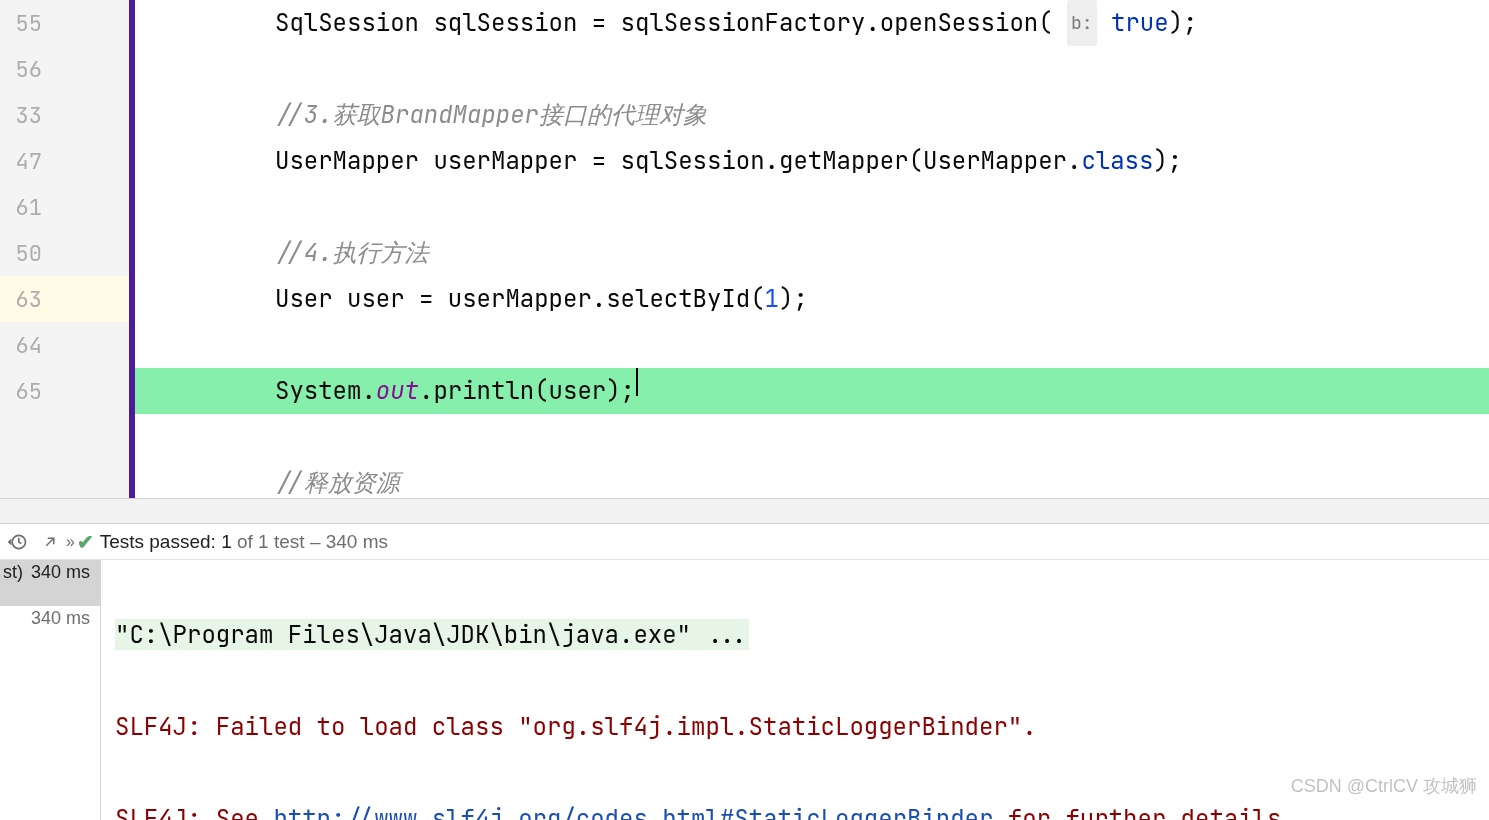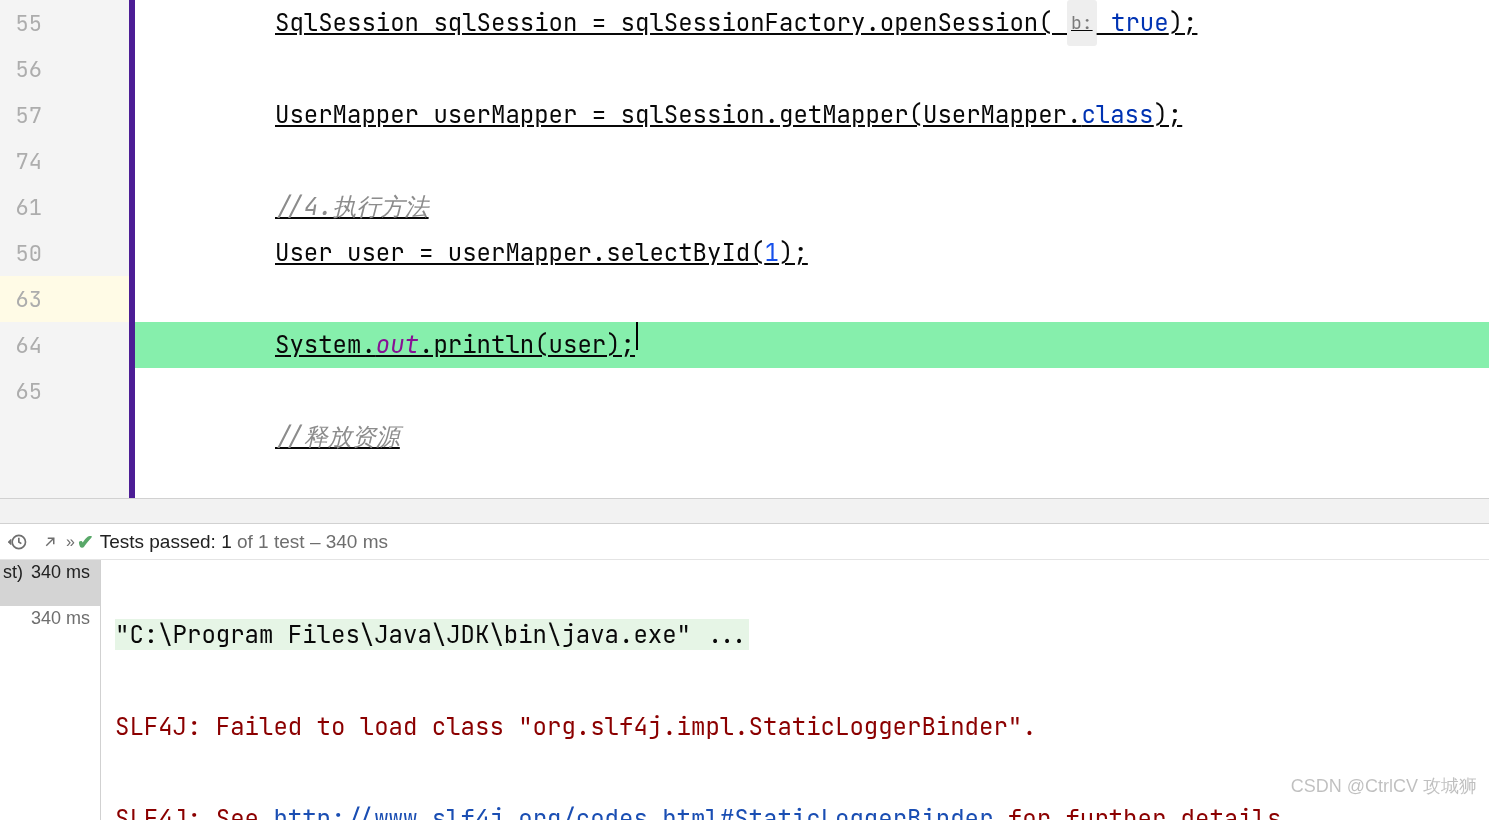--- a/index.html
+++ b/index.html
@@ -43,21 +43,20 @@
       font-size: 24px;
       line-height: 46px;
       position: relative;
     }
     .code-line {
       height: 46px;
       display: flex;
       padding-left: 140px;
       white-space: pre;
       color: #080808;
-      text-decoration: underline;
     }
     .code-line.highlight { background: #86efac; }
     .cursor {
       display: inline-block;
       width: 2px;
       height: 28px;
       background: #000;
       vertical-align: middle;
       margin-left: 1px;
     }
@@ -160,25 +159,25 @@
   <div class="gutter">
     <div class="line-num-wrap">
         <div class="line-num">55</div>
         <div class="gutter-rest"></div>
       </div>
     <div class="line-num-wrap">
         <div class="line-num">56</div>
         <div class="gutter-rest"></div>
       </div>
     <div class="line-num-wrap">
-        <div class="line-num">57</div>
-        <div class="gutter-rest"></div>
-      </div>
-    <div class="line-num-wrap">
-        <div class="line-num">74</div>
+        <div class="line-num">33</div>
+        <div class="gutter-rest"></div>
+      </div>
+    <div class="line-num-wrap">
+        <div class="line-num">47</div>
         <div class="gutter-rest"></div>
       </div>
     <div class="line-num-wrap">
         <div class="line-num">61</div>
         <div class="gutter-rest"></div>
       </div>
     <div class="line-num-wrap">
         <div class="line-num">50</div>
         <div class="gutter-rest"></div>
       </div>
@@ -191,20 +190,21 @@
         <div class="gutter-rest"></div>
       </div>
     <div class="line-num-wrap">
         <div class="line-num">65</div>
         <div class="gutter-rest"></div>
       </div>
   </div>
   <div class="code-area">
     <div class="code-line"><span class="c-plain">SqlSession sqlSession = sqlSessionFactory.openSession( </span><span class="c-paramhint">b:</span><span> </span><span class="c-keyword">true</span><span class="c-plain">);</span></div>
     <div class="code-line"></div>
+    <div class="code-line"><span class="c-comment">//3.获取BrandMapper接口的代理对象</span></div>
     <div class="code-line"><span class="c-plain">UserMapper userMapper = sqlSession.getMapper(UserMapper.</span><span class="c-keyword">class</span><span class="c-plain">);</span></div>
     <div class="code-line"></div>
     <div class="code-line"><span class="c-comment">//4.执行方法</span></div>
     <div class="code-line"><span class="c-plain">User user = userMapper.selectById(</span><span class="c-number">1</span><span class="c-plain">);</span></div>
     <div class="code-line"></div>
     <div class="code-line highlight"><span class="c-plain">System.</span><span class="c-field">out</span><span class="c-plain">.println(user);</span><span class="cursor"></span></div>
     <div class="code-line"></div>
     <div class="code-line"><span class="c-comment">//释放资源</span></div>
   </div>
 </div>

